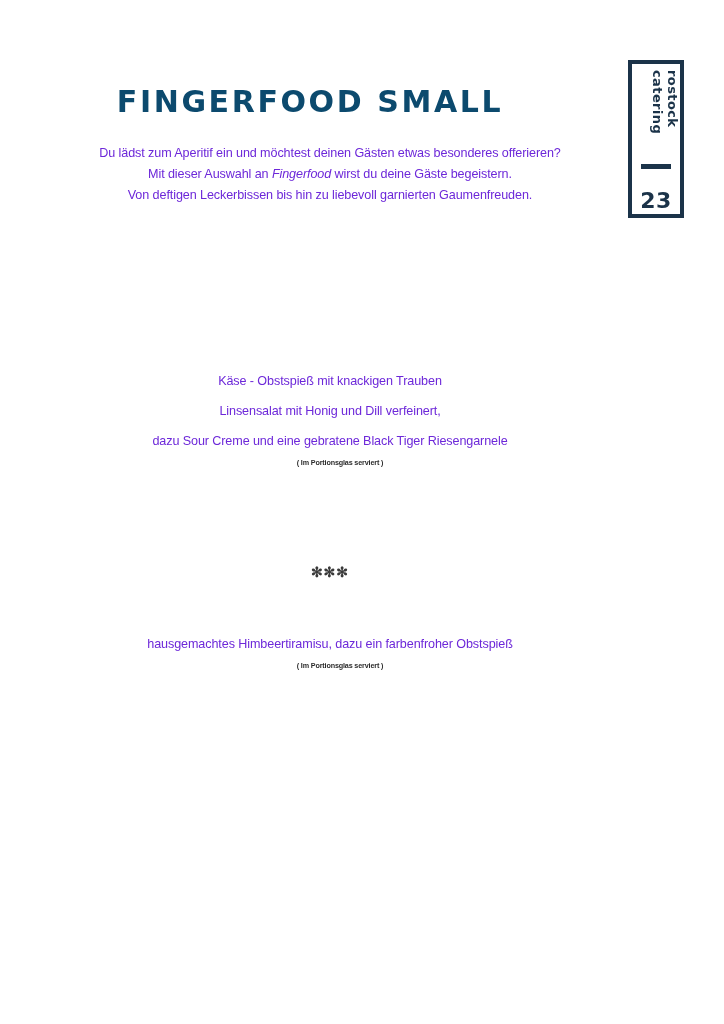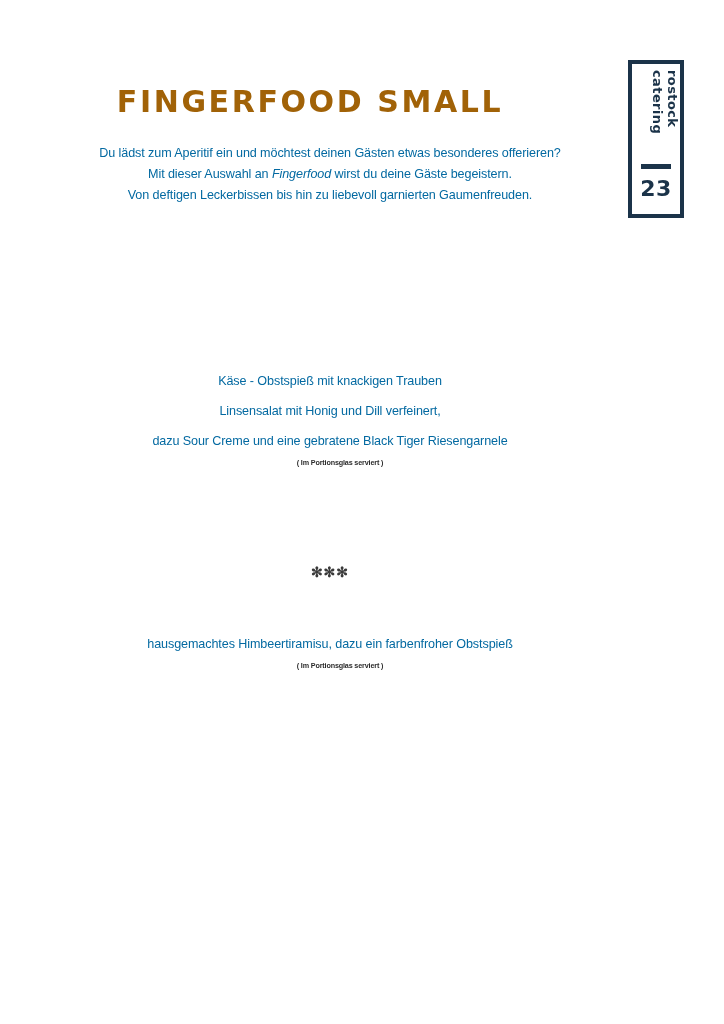--- a/index.html
+++ b/index.html
@@ -29,21 +29,21 @@
   
   .doc-title {
     position: absolute;
     top: 64px;
     left: 0;
     width: 620px;
     text-align: center;
     font-size: 30px;
     font-weight: 700;
     letter-spacing: 2.6px;
-    color: #a16207;
+    color: #0c4a6e;
     font-family: "DejaVu Sans", sans-serif;
     white-space: nowrap;
   }
 
   
   .badge {
     position: absolute;
     left: 628px;
     top: 60px;
     width: 56px;
@@ -84,41 +84,41 @@
     left: 9px;
     right: 9px;
     top: 100px;
     height: 5px;
     background: #1b3349;
   }
   .badge-page {
     position: absolute;
     left: 0;
     right: 0;
-    top: 112px;
+    top: 124px;
     text-align: center;
     font-family: "DejaVu Sans", sans-serif;
     font-size: 22px;
     font-weight: 700;
     color: #1b3349;
     letter-spacing: 0.5px;
   }
 
   
   .col {
     position: absolute;
     left: 0;
     width: 660px;
     text-align: center;
   }
   .line {
     font-family: "Liberation Sans", sans-serif;
     font-size: 12.6px;
     line-height: 21px;
-    color: #0369a1;
+    color: #6d28d9;
     letter-spacing: -0.1px;
     white-space: nowrap;
   }
   .line em {
     font-style: italic;
   }
 
   .intro      { top: 143px; }
   .tagline    { top: 277px; }
   .courses    { top: 366px; }

